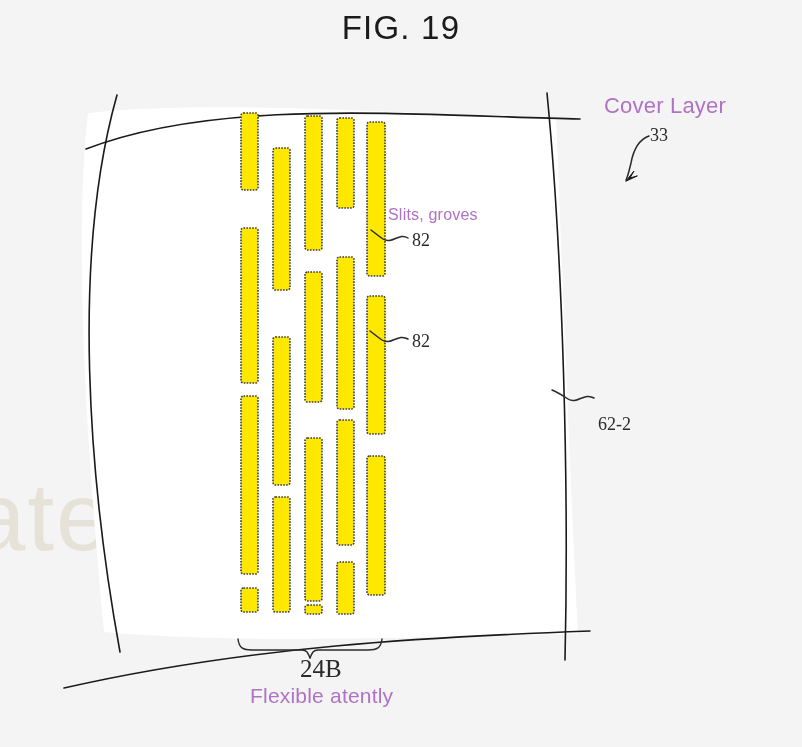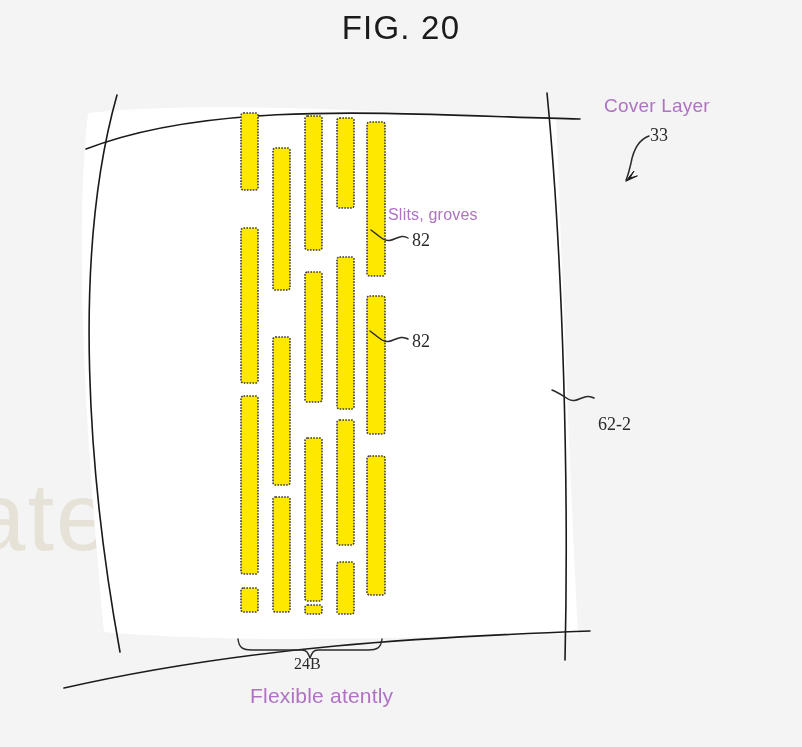--- a/index.html
+++ b/index.html
@@ -43,21 +43,21 @@
     position: absolute;
     font-family: "Liberation Sans", sans-serif;
     font-weight: 300;
     color: #b072c4;
     letter-spacing: 0.2px;
     white-space: pre;
   }
   .lbl-cover {
     left: 604px;
     top: 93px;
-    font-size: 19px;
+    font-size: 22px;
     line-height: 25px;
   }
   .lbl-slits {
     left: 388px;
     top: 203px;
     font-size: 16px;
     line-height: 24px;
   }
   .lbl-dielectric {
     left: 647px;
@@ -75,21 +75,21 @@
     position: absolute;
     font-family: "Liberation Serif", serif;
     font-size: 18px;
     color: #2a2a2a;
     white-space: pre;
   }
   .ref-24    { left: 650px; top: 125px; }
   .ref-82a   { left: 412px; top: 230px; }
   .ref-82b   { left: 412px; top: 331px; }
   .ref-62-2  { left: 598px; top: 414px; }
-  .ref-24b   { left: 294px; top: 655px; font-size: 16px; }
+  .ref-24b   { left: 300px; top: 655px; font-size: 25px; }
   .watermark {
     position: absolute;
     left: -28px;
     top: 462px;
     width: 860px;
     font-family: "Liberation Sans", sans-serif;
     font-size: 96px;
     font-weight: 300;
     letter-spacing: 2px;
     color: #e6e2d8;
@@ -148,21 +148,21 @@
       <path d="M 649 136 C 638 140 633 152 631 163 C 629 171 628 176 626 180"></path>
       <path d="M 626 181 L 634 171 L 630 178 L 637 176 Z" fill="#1a1a1a" stroke="#1a1a1a" stroke-width="1"></path>
     </g>
 
     <g fill="none" stroke="#2a2a2a" stroke-width="1.4" stroke-linecap="round">
       <path d="M 238 639 C 239 648 243 650 252 650 L 302 650 C 307 650 308 653 310 658"></path>
       <path d="M 382 639 C 381 648 377 650 368 650 L 318 650 C 313 650 312 653 310 658"></path>
     </g>
   </svg>
 
-  <div class="fig-title">FIG. 20</div>
+  <div class="fig-title">FIG. 19</div>
 
   <div class="lbl lbl-cover">Cover Layer</div>
   <div class="lbl lbl-slits">Slits, groves</div>
   <div class="lbl lbl-flexible">Flexible atently</div>
 
   <div class="ref ref-24">33</div>
   <div class="ref ref-82a">82</div>
   <div class="ref ref-82b">82</div>
   <div class="ref ref-62-2">62-2</div>
   <div class="ref ref-24b">24B</div>

